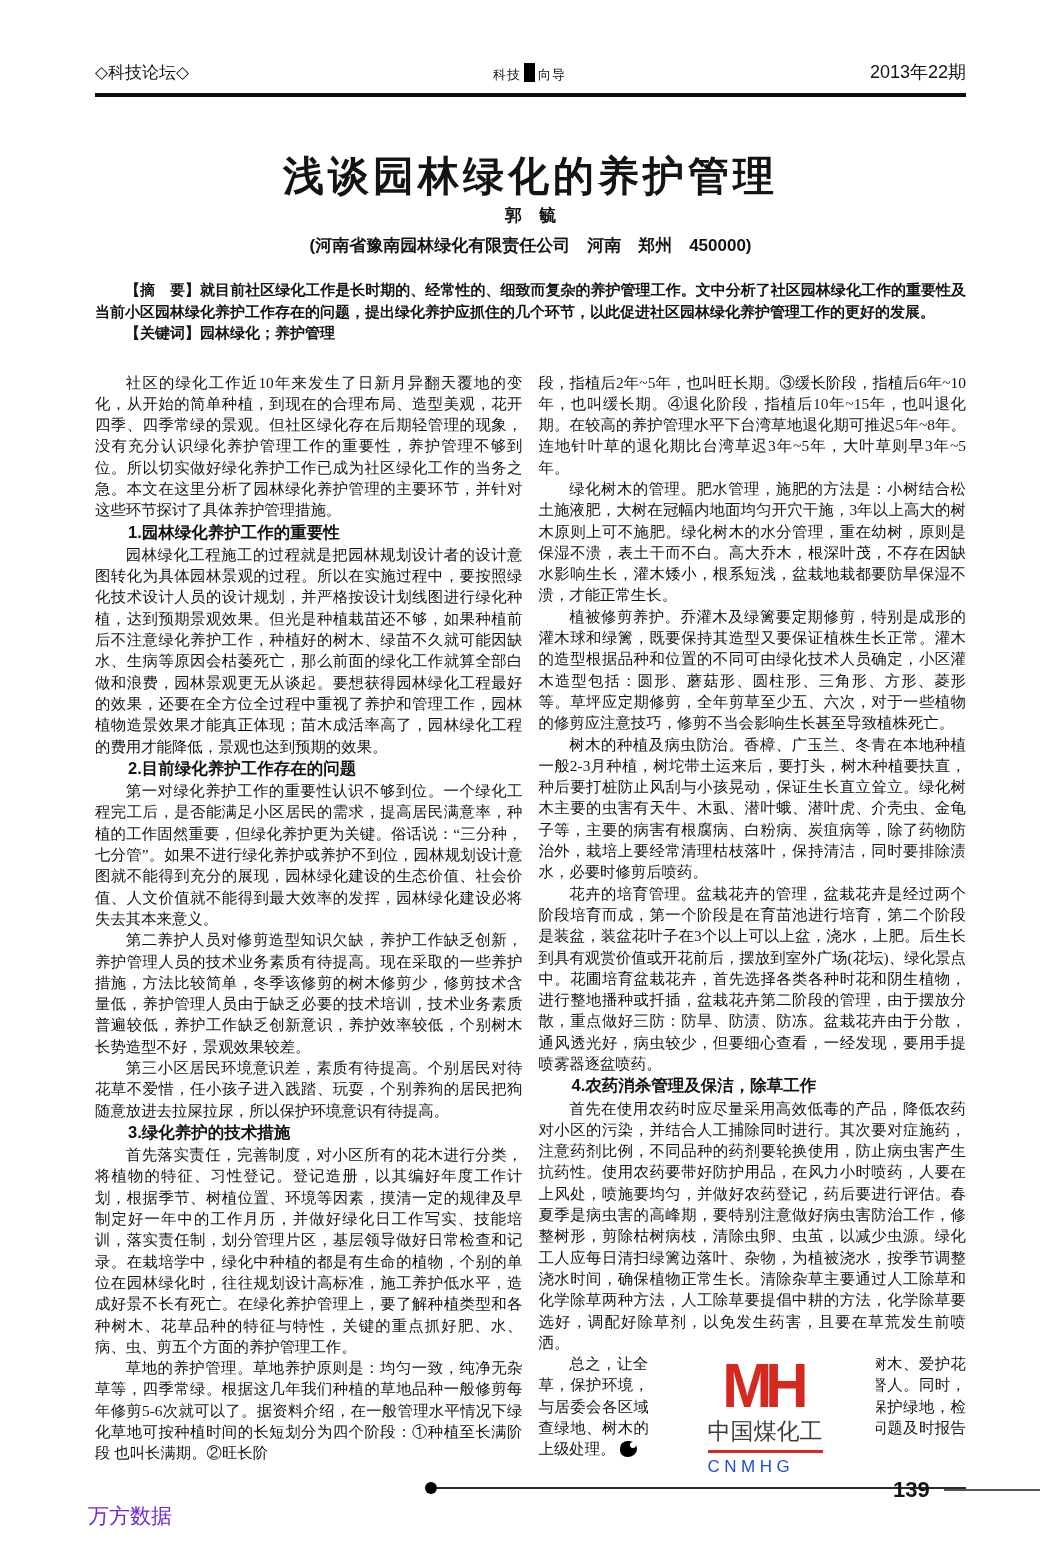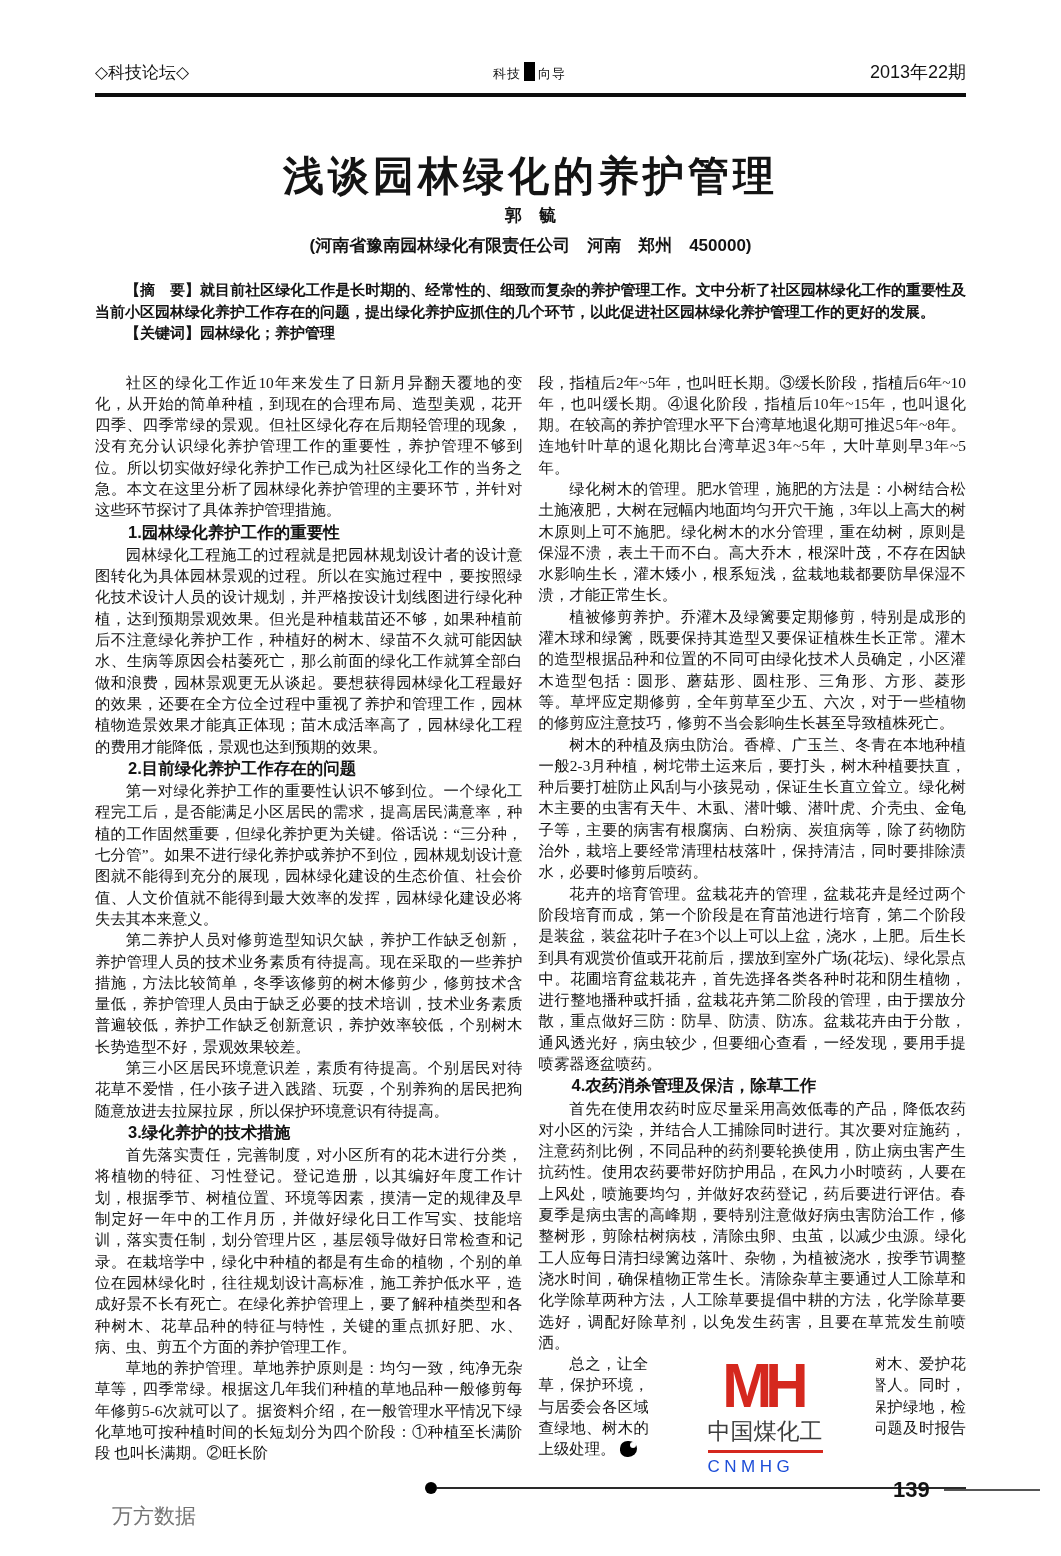--- a/index.html
+++ b/index.html
@@ -5,21 +5,21 @@
   * { margin:0; padding:0; box-sizing:border-box; }
   html,body { background:#e8e8e8; }
   .page {
     position:relative; width:1061px; height:1556px; margin:0 auto;
     background:#ffffff; color:#141414; overflow:hidden;
     font-family:"Liberation Serif","DejaVu Serif",serif;
   }
   .content { margin:0 95px; }
   
   .page-header {
-    display:flex; justify-content:space-between; align-items:center;
+    display:flex; justify-content:space-between; align-items:flex-end;
     padding-top:60px; font-size:17px;
     font-family:"Liberation Sans","DejaVu Sans",sans-serif;
     gap:44px;
   }
   .header-center { font-weight:normal; font-size:13px; letter-spacing:1px; }
   .blk { display:inline-block; width:11px; height:19px; background:#000; margin:0 3px; vertical-align:-3px; }
   .header-right { font-size:18px; }
   .header-rule { height:4px; background:#0d0d0d; margin-top:9px; }
   
   .title {
@@ -60,22 +60,22 @@
     line-height:1; transform:scaleY(1.05); flex:0 0 auto; }
   .wm-text { margin-left:6px; }
   .wm-cn { font-size:23px; color:#3d3d3d; white-space:nowrap;
     border-bottom:3px solid #d5281e; padding-bottom:3px; }
   .wm-en { font-size:17px; color:#1d4ed8; letter-spacing:4.5px; margin-top:4px; }
   
   .page-number-row { position:absolute; left:893px; top:1477px; display:flex; align-items:center; }
   .page-number { font-size:22px; font-weight:bold;
     font-family:"Liberation Sans","DejaVu Sans",sans-serif; }
   .pn-line { width:96px; height:2px; background:#555; margin-left:14px; }
-  .wanfang { position:absolute; left:88px; top:1502px; font-size:21px; color:#737373;
-    font-family:"Liberation Sans","DejaVu Sans",sans-serif;margin-left:24px; }
+  .wanfang { position:absolute; left:88px; top:1502px; font-size:21px; color:#6d28d9;
+    font-family:"Liberation Sans","DejaVu Sans",sans-serif; }
 </style>
 </head>
 <body>
 
 <div class="page">
   <div class="content">
 
     <header class="page-header">
       <span>◇科技论坛◇</span>
       <span class="header-center">

